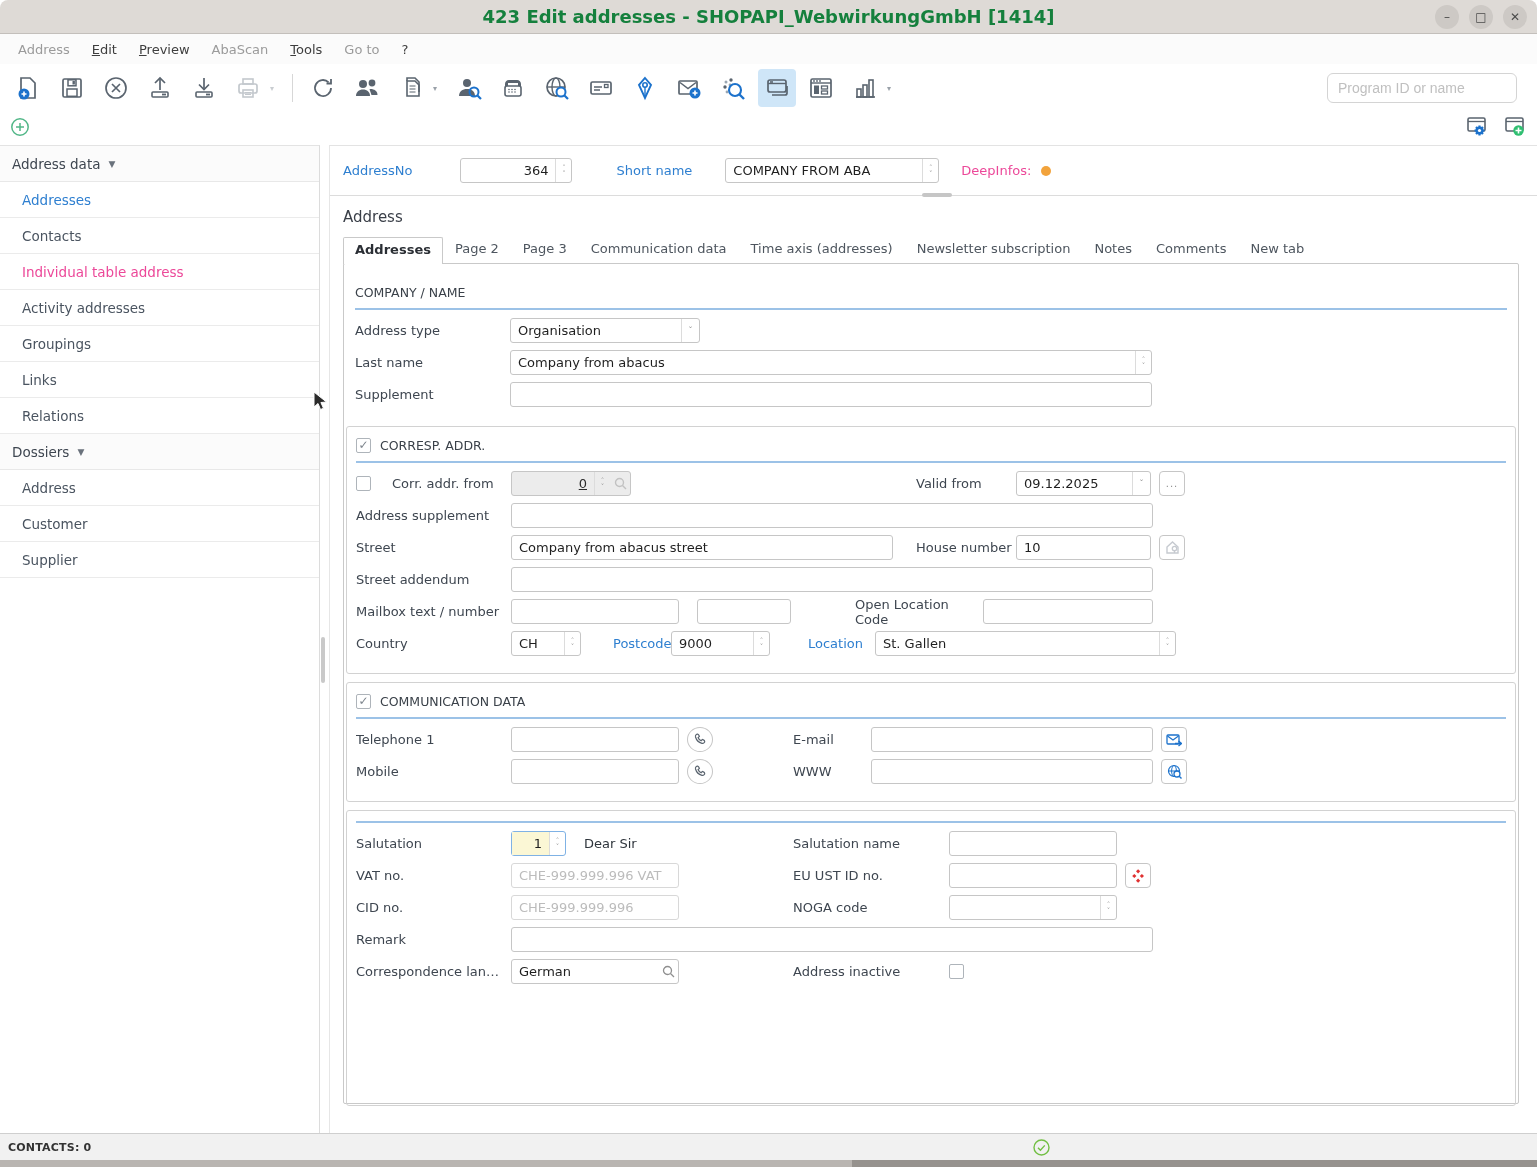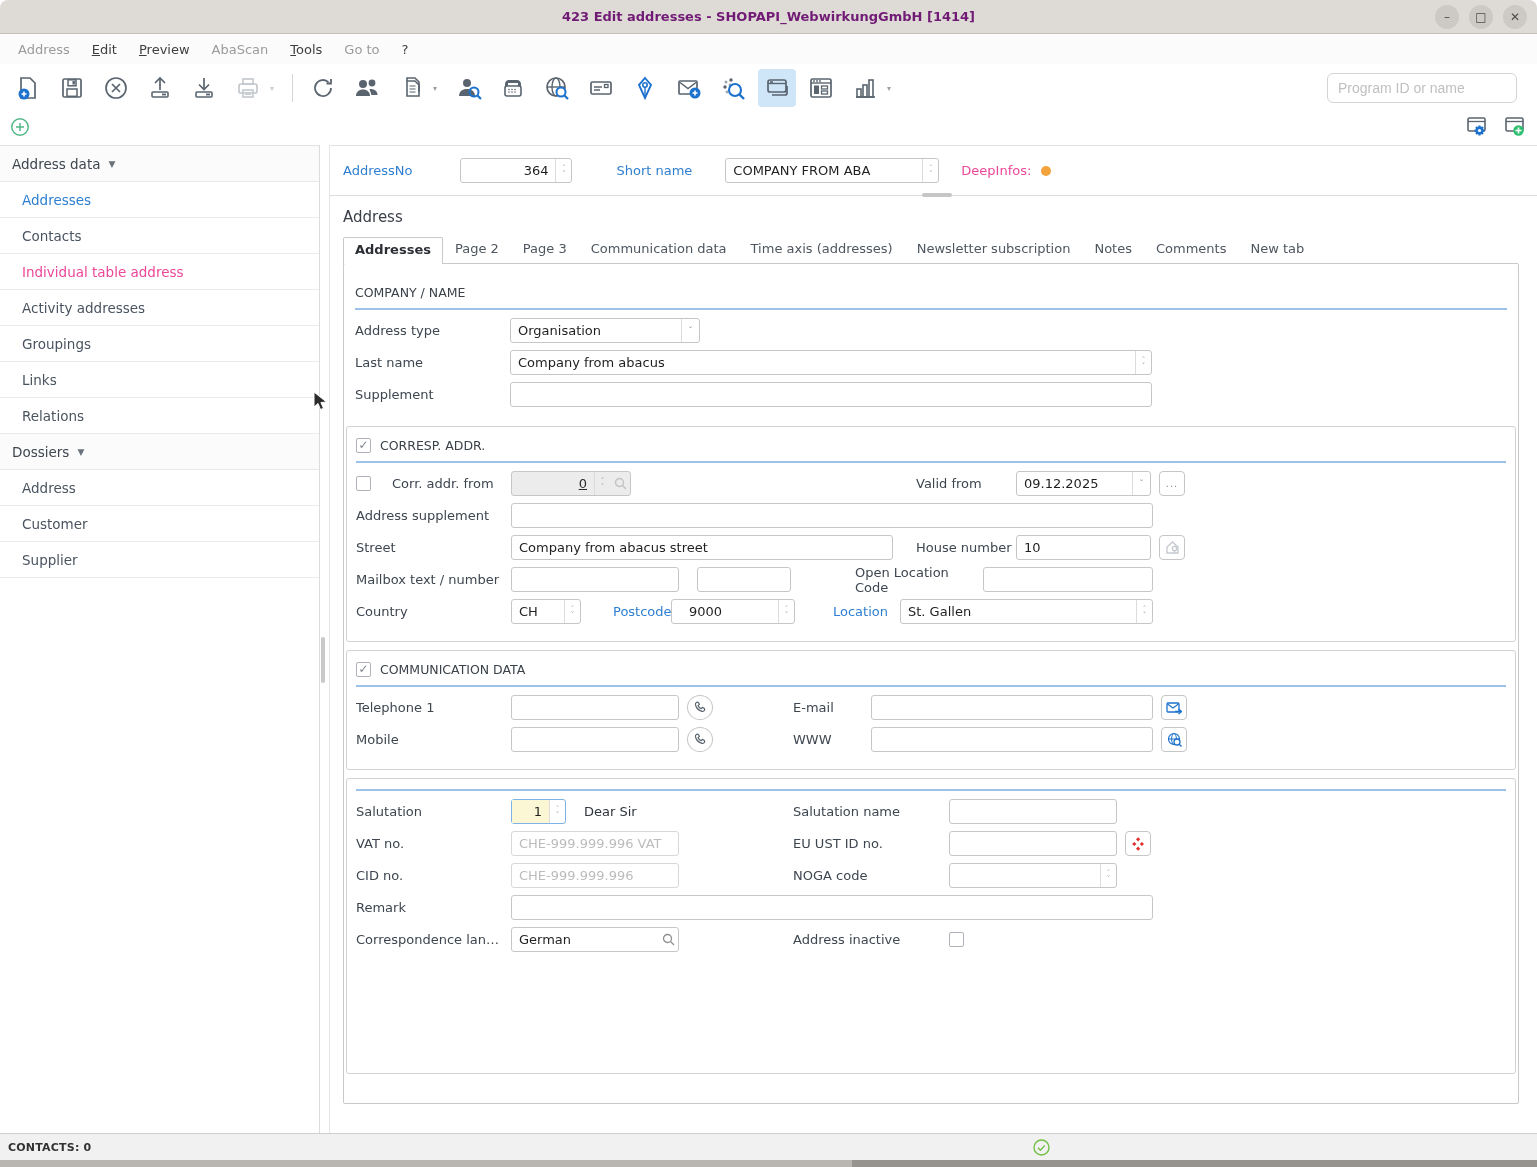--- a/index.html
+++ b/index.html
@@ -3,21 +3,21 @@
 <meta charset="utf-8">
 <style>
   * { margin:0; padding:0; box-sizing:border-box; }
   html,body { width:1537px; height:1167px; overflow:hidden; background:#ffffff;
     font-family:"DejaVu Sans","Liberation Sans",sans-serif; font-size:13px; color:#3c434c; }
 
   
   .titlebar { height:34px; background:#dedad6; border-bottom:1px solid #c3bfbb;
     display:flex; align-items:center; justify-content:center; position:relative;
     border-radius:8px 8px 0 0; }
-  .titlebar .title { font-weight:bold; font-size:13px; color:#701a75; }
+  .titlebar .title { font-weight:bold; font-size:18px; color:#15803d; }
   .winbtns { position:absolute; right:10px; top:5px; display:flex; gap:10px; }
   .winbtn { width:24px; height:24px; border-radius:50%; background:#cdc9c5; color:#4a4a4a;
     display:flex; align-items:center; justify-content:center; font-size:12px; cursor:default; }
 
   
   .menubar { height:30px; background:#fbfbfb; display:flex; align-items:center; padding:0 8px; gap:2px; }
   .menu-item { padding:4px 10px; font-size:13px; color:#3e3e3e; }
   .menu-item.dim { color:#9b9b9b; }
   .menu-item.u-first::first-letter { text-decoration:underline; }
 
@@ -103,22 +103,22 @@
   .rlbl-md { width:100px; flex:none; color:#3e4650; }
   .rlbl-lg { width:156px; flex:none; color:#3e4650; white-space:nowrap; }
   .rlbl-olc { width:128px; flex:none; color:#3e4650; }
   .fieldbtn { width:26px; height:25px; margin-left:8px; border:1px solid #c6c6c6; border-radius:4px;
     display:flex; align-items:center; justify-content:center; background:#fff; flex:none; }
   .dots-btn { font-size:10px; color:#8f8f8f; letter-spacing:1px; }
   .chkbox { width:15px; height:15px; border:1px solid #aeb4ba; border-radius:2px; background:#fff;
     display:flex; align-items:center; justify-content:center; font-size:12px; color:#7d848c; flex:none; }
   .w204 { width:168px; } .w382 { width:382px; } .w642 { width:642px; } .w282 { width:282px; }
   .w170 { width:170px; } .w135 { width:135px; } .w120 { width:120px; } .w112 { width:112px; }
-  .w100 { width:124px;padding-left:10px; } .w94 { width:94px; } .w70 { width:70px; } .w55 { width:55px; }
-  .w190 { width:190px; } .w214 { width:214px; } .w275 { width:253px; }
+  .w100 { width:99px; } .w94 { width:94px; } .w70 { width:70px; } .w55 { width:55px; }
+  .w190 { width:190px; } .w214 { width:214px; } .w275 { width:301px; }
   .underv { text-decoration:underline; text-align:right; }
 
   
   .statusbar { height:27px; background:#f1f1f1; border-top:1px solid #cfcfcf; display:flex;
     align-items:center; padding:0 8px; position:relative; }
   .statusbar .txt { font-size:11px; font-weight:bold; color:#333; letter-spacing:.2px; }
   .statusbar .okwrap { position:absolute; left:1033px; top:5px; }
   .bottomstrip { height:7px; display:flex; }
   .bottomstrip .l { width:852px; background:#b9b5b1; }
   .bottomstrip .r { flex:1; background:#96928e; }
@@ -509,20 +509,26 @@
           </div>
           <div class="fieldbtn">
             <svg width="15" height="15" viewBox="0 0 15 15">
                 <path d="M2 7l5.5-5L13 7v6H2z" fill="none" stroke="#c6cad0" stroke-width="1.4"></path>
                 <circle cx="9.5" cy="8.5" r="2.2" fill="none" stroke="#c6cad0" stroke-width="1.3"></circle>
                 <path d="M9.5 10.7V13" stroke="#c6cad0" stroke-width="1.3"></path>
               </svg>
           </div>
         </div>
         <div class="row">
+          <div class="lbl">Street addendum</div>
+          <div class="grp w642">
+            <input style="">
+          </div>
+        </div>
+        <div class="row">
           <div class="lbl">Mailbox text / number</div>
           <div class="lcellm">
             <div class="grp w204">
                 <input style="">
               </div>
             <div class="grp w94" style="margin-left:18px">
                 <input style="">
               </div>
           </div>
           <div class="rlbl-olc">Open Location Code</div>

